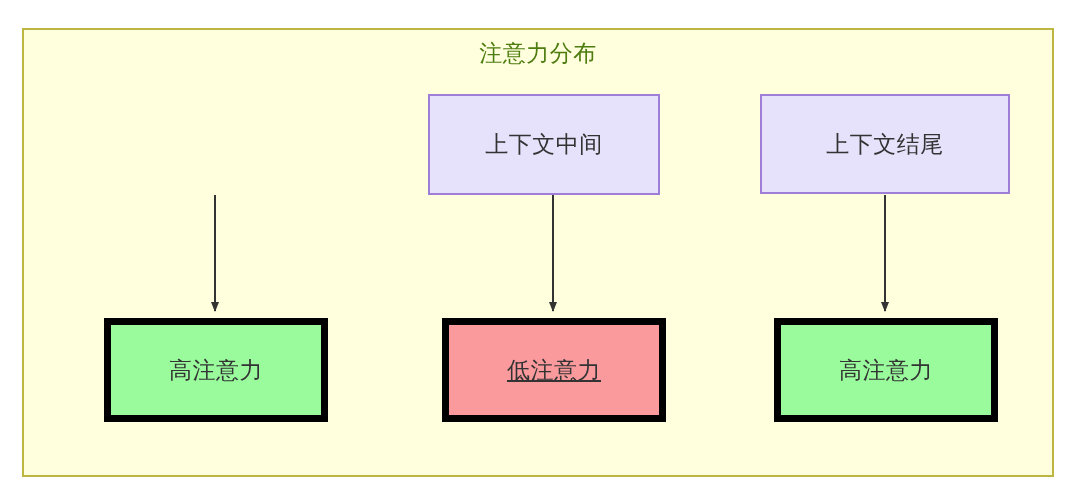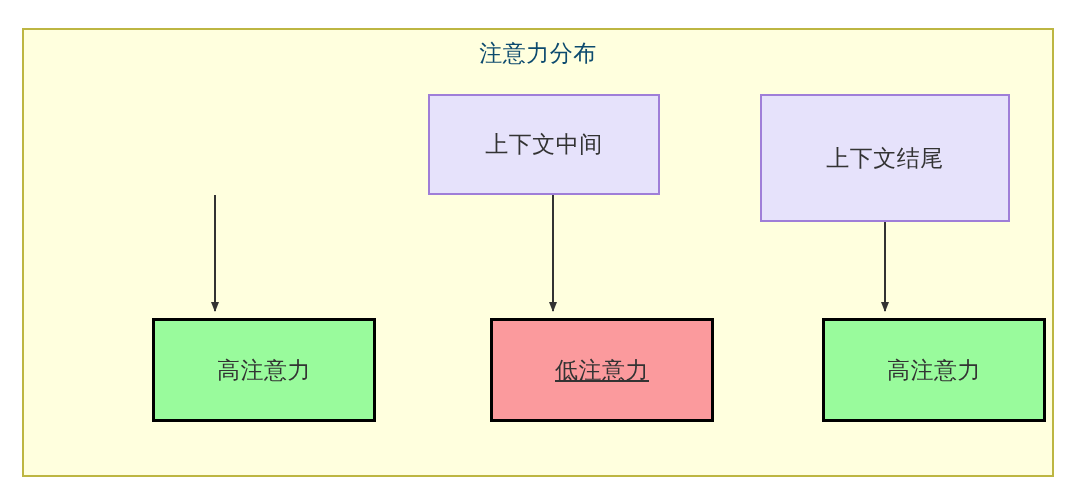--- a/index.html
+++ b/index.html
@@ -33,21 +33,21 @@
     box-sizing: border-box;
   }
 
   #subgraph-title {
     position: absolute;
     left: 0;
     top: 12px;
     width: 100%;
     text-align: center;
     font-size: 23px;
-    color: #0c4a6e;
+    color: #4d7c0f;
     letter-spacing: 0.5px;
     line-height: 1;
   }
 
   
   .node {
     position: absolute;
     box-sizing: border-box;
     display: flex;
     align-items: center;
@@ -56,31 +56,30 @@
     font-size: 23px;
     letter-spacing: 0.5px;
   }
 
   .node-context {
     background: #e6e2fb;
     border: 2px solid #9f7ed8;
   }
 
   .node-attention {
-    border: 3px solid #000000;
-    margin-left: 48px;
+    border: 7px solid #000000;
   }
 
   .fill-green { background: #99fb9c; }
   .fill-red   { background: #fb9a9d; }
 
   
   #node-ctx-start  { left: 66px;  top: 64px;  width: 250px; height: 101px; }
   #node-ctx-middle { left: 404px; top: 64px;  width: 232px; height: 101px; }
-  #node-ctx-end    { left: 736px; top: 64px;  width: 250px; height: 128px; }
+  #node-ctx-end    { left: 736px; top: 64px;  width: 250px; height: 100px; }
 
   #node-attn-high-start { left: 80px;  top: 288px; width: 224px; height: 104px; }
   #node-attn-low-middle { left: 418px; top: 288px; width: 224px; height: 104px; text-decoration: underline; }
   #node-attn-high-end   { left: 750px; top: 288px; width: 224px; height: 104px; }
 
   
   #edge-layer {
     position: absolute;
     left: 0;
     top: 0;

